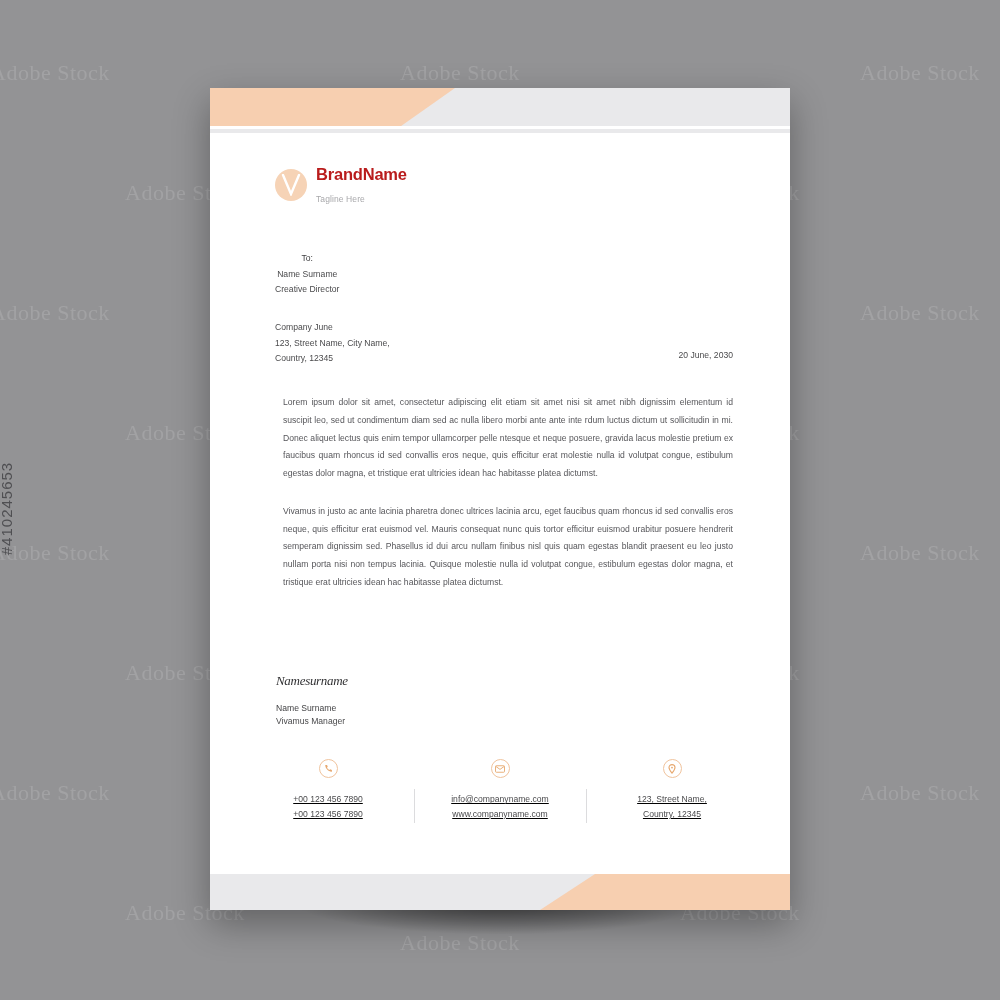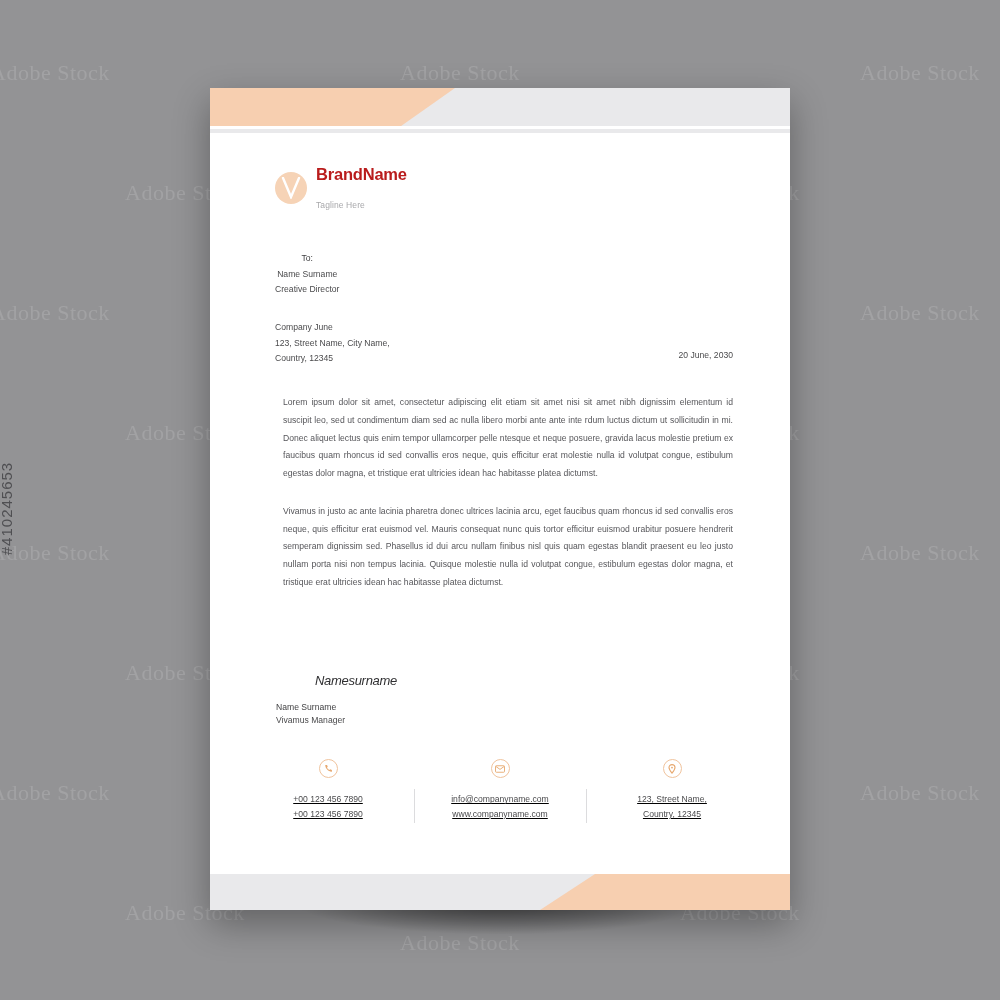--- a/index.html
+++ b/index.html
@@ -151,21 +151,21 @@
   .brand-text { line-height: 1.05; }
   .brand-name {
     font-size: 16.5px;
     font-weight: bold;
     color: #b91c1c;
     letter-spacing: -0.2px;
   }
   .brand-tag {
     font-size: 8.5px;
     color: #a8a8ab;
-    margin-top: 18px;
+    margin-top: 12px;
     letter-spacing: 0.1px;
   }
 
   .recipient {
     position: absolute;
     left: 65px;
     top: 163px;
     font-size: 8.6px;
     color: #4a4a4c;
     line-height: 1.82;
@@ -203,26 +203,25 @@
   }
   .body-copy p { margin: 0 0 20px 0; }
   .body-copy p:last-child { margin-bottom: 0; }
 
   .signature {
     position: absolute;
     left: 66px;
     top: 585px;
   }
   .sig-script {
-    font-family: Liberation Sans, sans-serif;
+    font-family: Liberation Serif, serif;
     font-style: italic;
     font-size: 13px;
     color: #303032;
     letter-spacing: -0.3px;
-    margin-left: 39px;
   }
   .sig-name {
     margin-top: 12px;
     font-size: 8.6px;
     color: #3f3f41;
     line-height: 1.8;
   }
   .sig-role {
     font-size: 8.6px;
     color: #4a4a4c;

